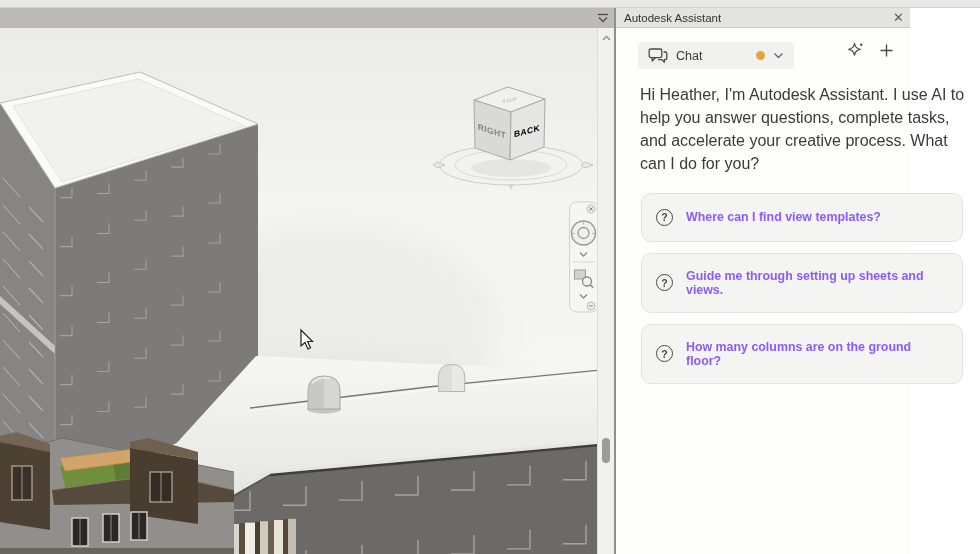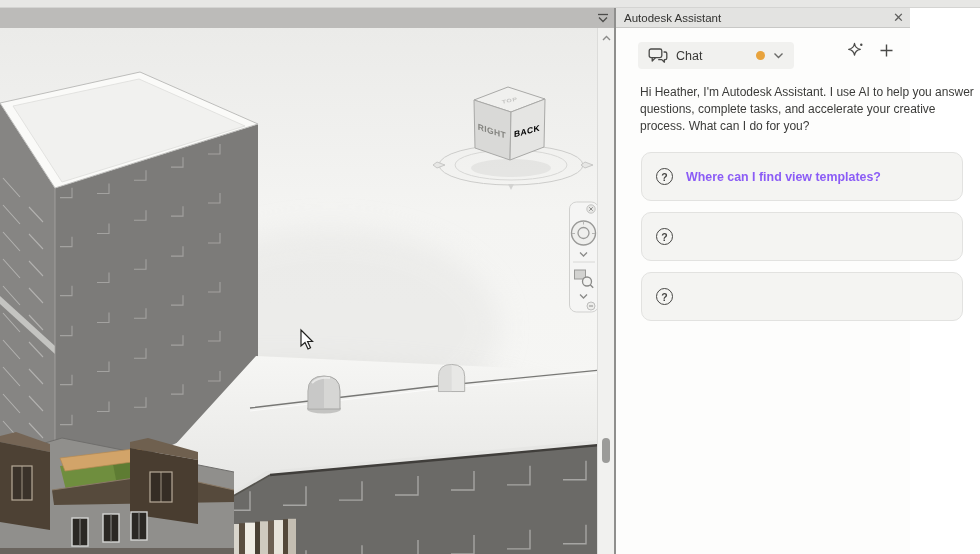--- a/index.html
+++ b/index.html
@@ -38,21 +38,21 @@
                 line-height:17px; }
   .panel-body{ position:relative; }
   .assist-toolbar{ display:flex; justify-content:space-between; align-items:flex-start;
                    margin:14px 14px 0 22px; }
   .chat-pill{ display:flex; align-items:center; gap:8px; width:156px; height:27px;
               background:#f1f1ef; border-radius:4px; padding:0 10px; }
   .chat-pill .label{ font-size:12.5px; color:#3a3a38; }
   .status-dot{ margin-left:auto; width:9px; height:9px; border-radius:50%;
                background:#E8A33D; }
   .toolbar-icons{ display:flex; align-items:center; gap:15px; padding-right:2px; }
-  .greeting{ margin:15px 8px 0 24px; width:336px; font-size:12px; line-height:1.43;
+  .greeting{ margin:15px 8px 0 24px; width:336px; font-size:16px; line-height:1.43;
              color:#3b3b39; }
   .cards{ display:flex; flex-direction:column; gap:11px; margin:17px 0 0 25px;
           width:322px; }
   .card{ display:flex; align-items:center; gap:13px; text-align:left;
          background:#f4f4f2; border:1px solid #e2e2e0; border-radius:10px;
          padding:15px 14px; }
   .card-label{ font-size:12.4px; font-weight:700; color:#8b5cf6; max-width:262px; }
   .q-icon{ flex-shrink:0; width:17px; height:17px; border:1.3px solid #474745;
            border-radius:50%; color:#474745; font-size:10.5px; font-weight:700;
            display:inline-flex; align-items:center; justify-content:center; }
@@ -334,21 +334,23 @@
 
       <p class="greeting">Hi Heather, I'm Autodesk Assistant. I use AI to help you answer questions, complete tasks, and accelerate your creative process. What can I do for you?</p>
 
       <div class="cards">
         <button class="card">
           <span class="q-icon">?</span>
           <span class="card-label">Where can I find view templates?</span>
         </button>
         <button class="card">
           <span class="q-icon">?</span>
+          <span class="card-label">Guide me through setting up sheets and views.</span>
         </button>
         <button class="card">
           <span class="q-icon">?</span>
+          <span class="card-label">How many columns are on the ground floor?</span>
         </button>
       </div>
 
     </div>
   </aside>
 </div>
 
 </body></html>

